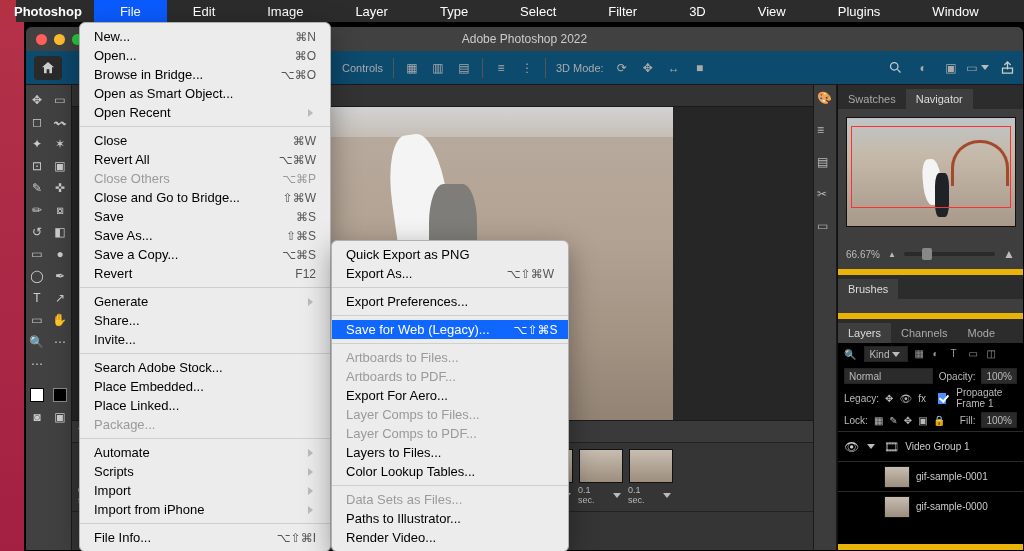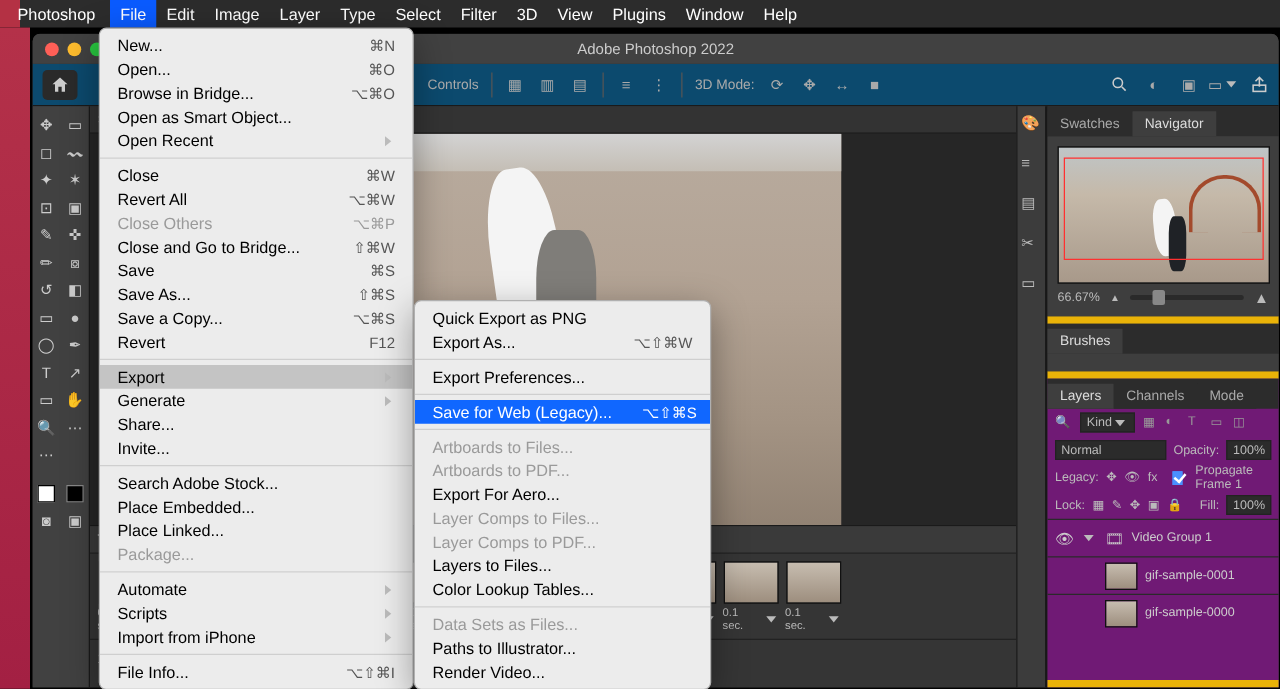--- a/index.html
+++ b/index.html
@@ -18,22 +18,22 @@
     --hl1:#b6b6b6;
     --hl2:#2b66ff;
     --blue-select:#0a5bff;
   }
   * { box-sizing:border-box; }
   html,body{margin:0;padding:0;width:1024px;height:551px;font-family:-apple-system,Helvetica,Arial,sans-serif;overflow:hidden;background:#000;}
   body{font-size:12px;color:var(--ps-text);}
   
   
   .mac-menubar{position:absolute;top:0;left:0;right:0;height:22px;background:linear-gradient(90deg,#b43144 0%,#b43144 16px,#2c2c2c 16px,#2c2c2c 100%);display:flex;align-items:center;padding-left:14px;font-size:13px;color:#fff;}
-  .mac-menubar .app-name{font-weight:400;margin-right:12px;}
-  .mac-menubar .mi{padding:0 8px;height:22px;display:flex;align-items:center;cursor:default;}
+  .mac-menubar .app-name{font-weight:700;margin-right:12px;}
+  .mac-menubar .mi{padding:0 26px;height:22px;display:flex;align-items:center;cursor:default;}
   .mac-menubar .mi.active{background:#0a5bff;color:#fff;}
   
   
   .left-stripe{position:absolute;left:0;top:22px;bottom:0;width:24px;background:linear-gradient(180deg,#b43149 0%,#a32043 100%);}
   
   
   .ps-window{position:absolute;left:25px;top:26px;right:0;bottom:0;background:var(--ps-dark);border:1px solid #000;border-radius:7px 7px 0 0;overflow:hidden;}
   
   .ps-titlebar{height:24px;background:#414141;display:flex;align-items:center;position:relative;}
   .lights{display:flex;gap:7px;margin-left:10px;}
@@ -93,29 +93,29 @@
   .ptab.active{background:#3e3e3e;color:#ddd;}
   
   
   .nav-body{padding:8px;background:#3e3e3e;}
   .nav-thumb{width:170px;height:110px;background:linear-gradient(180deg,#bfc5c7 0%,#c5b9a9 35%,#a8998a 100%);position:relative;border:1px solid #111;}
   .nav-thumb .bridge{position:absolute;right:6px;top:22px;width:58px;height:46px;border:3px solid #a34a2c;border-bottom:none;border-radius:28px 28px 0 0;}
   .nav-thumb .cpl{position:absolute;left:44%;top:38%;width:36px;height:56px;}
   .nav-thumb .cpl::before{content:"";position:absolute;left:2px;top:0;width:18px;height:46px;background:#f4f4f4;border-radius:40%;transform:rotate(-6deg);}
   .nav-thumb .cpl::after{content:"";position:absolute;left:14px;top:14px;width:14px;height:44px;background:#1f2226;border-radius:30%;}
   .nav-thumb .box{position:absolute;inset:8px 4px 18px 4px;border:1px solid #ff3030;}
-  .nav-footer{display:flex;align-items:center;gap:8px;margin-top:4px;color:#bbb;font-size:10px;}
+  .nav-footer{display:flex;align-items:center;gap:8px;margin-top:20px;color:#bbb;font-size:10px;}
   .nav-slider{flex:1;height:4px;background:#2a2a2a;border-radius:2px;position:relative;}
   .nav-slider::after{content:"";position:absolute;left:20%;top:-4px;width:10px;height:12px;background:#888;border-radius:2px;}
   
   
   .brush-body{height:14px;background:#3e3e3e;}
   
   
-  .layers-body{background:#701a75;flex:1;display:flex;flex-direction:column;}
+  .layers-body{background:#000000;flex:1;display:flex;flex-direction:column;}
   .lrow{height:22px;display:flex;align-items:center;gap:6px;padding:0 6px;font-size:10px;color:#bbb;}
   .lrow select,.lrow .sel{background:#2b2b2b;border:1px solid #222;color:#bbb;font-size:10px;height:16px;}
   .lrow .sel{padding:0 4px;display:flex;align-items:center;}
   .licons{display:flex;gap:6px;}
   .licons .li{width:12px;height:12px;color:#999;}
   .layer-item{height:30px;display:flex;align-items:center;gap:6px;padding:0 6px;border-top:1px solid #2a2a2a;}
   .layer-item .eye{width:14px;text-align:center;color:#ccc;}
   .layer-item .lthumb{width:26px;height:22px;background:linear-gradient(180deg,#c7bdb0,#9d8e7e);border:1px solid #111;}
   .layer-item .lname{font-size:10px;color:#ccc;}
   .chev{display:inline-block;width:0;height:0;border-left:4px solid transparent;border-right:4px solid transparent;border-top:5px solid #bbb;margin:0 3px;}
@@ -524,24 +524,20 @@
     </div>
     <div class="mrow">
       <span class="lab">Save a Copy...</span>
       <span class="sc">⌥⌘S</span>
     </div>
     <div class="mrow">
       <span class="lab">Revert</span>
       <span class="sc">F12</span>
     </div>
     <div class="sep"></div>
-    <div class="mrow hl-grey">
-      <span class="lab">Export</span>
-      <span class="sub"><span class="chev r"></span></span>
-    </div>
     <div class="mrow">
       <span class="lab">Generate</span>
       <span class="sub"><span class="chev r"></span></span>
     </div>
     <div class="mrow">
       <span class="lab">Share...</span>
     </div>
     <div class="mrow">
       <span class="lab">Invite...</span>
     </div>
@@ -558,20 +554,24 @@
     <div class="mrow dis">
       <span class="lab">Package...</span>
     </div>
     <div class="sep"></div>
     <div class="mrow">
       <span class="lab">Automate</span>
       <span class="sub"><span class="chev r"></span></span>
     </div>
     <div class="mrow">
       <span class="lab">Scripts</span>
+      <span class="sub"><span class="chev r"></span></span>
+    </div>
+    <div class="mrow">
+      <span class="lab">Import</span>
       <span class="sub"><span class="chev r"></span></span>
     </div>
     <div class="mrow">
       <span class="lab">Import from iPhone</span>
       <span class="sub"><span class="chev r"></span></span>
     </div>
     <div class="sep"></div>
     <div class="mrow">
       <span class="lab">File Info...</span>
       <span class="sc">⌥⇧⌘I</span>

